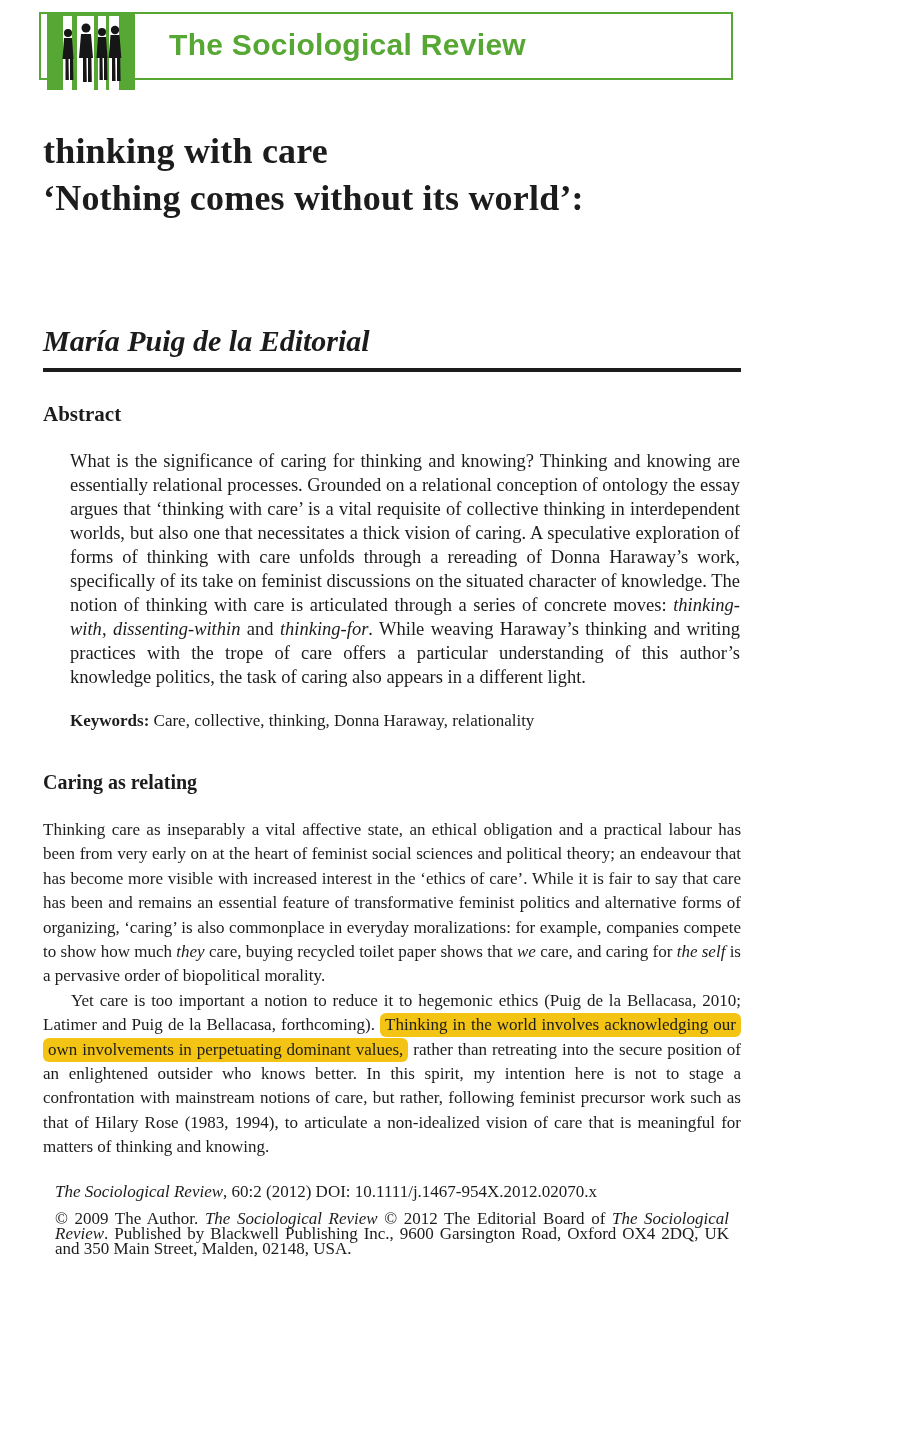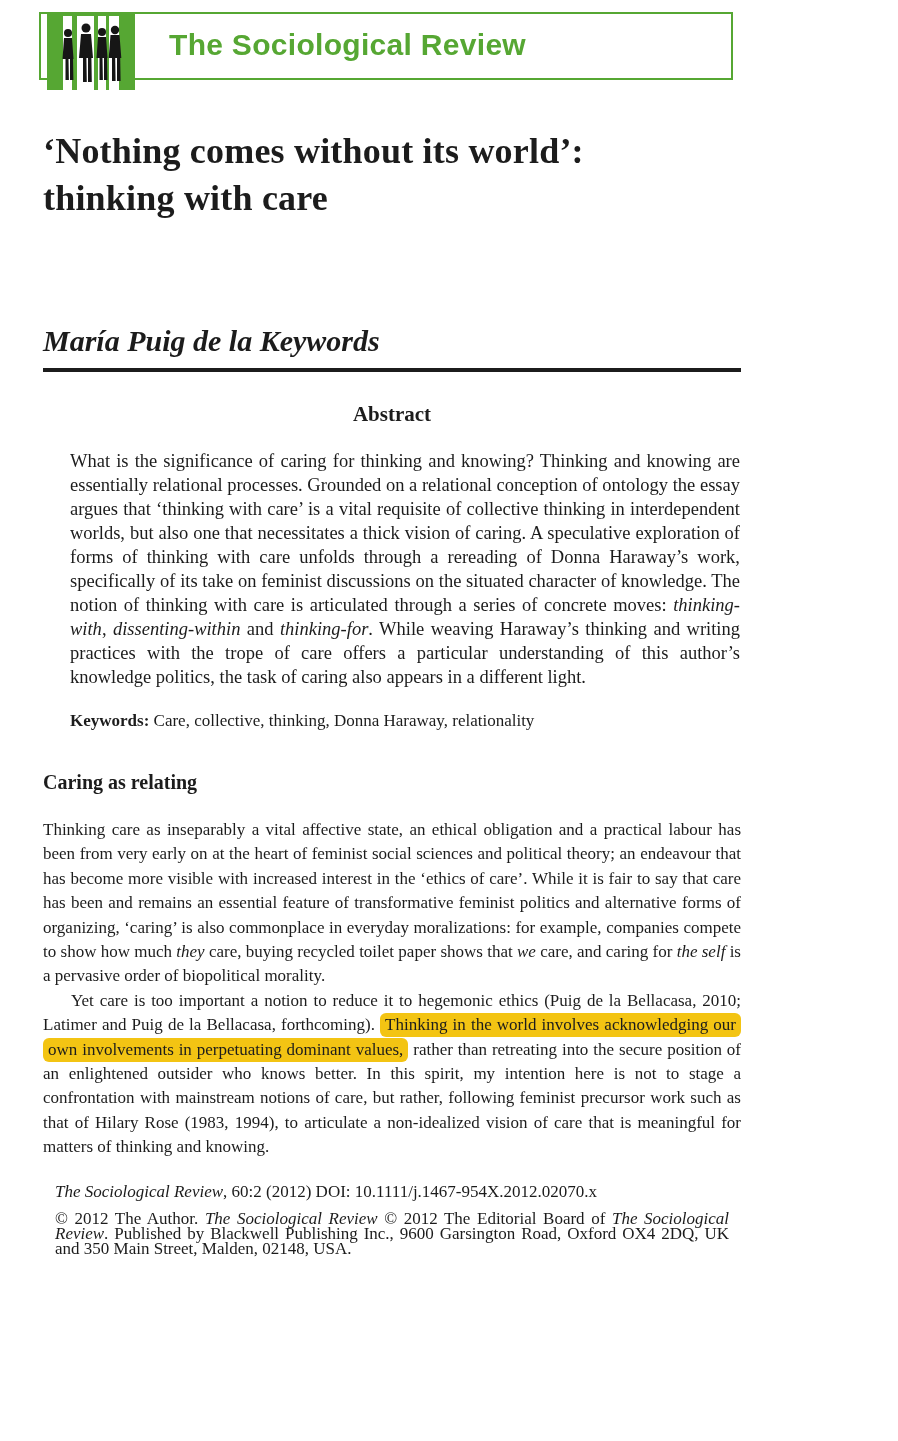--- a/index.html
+++ b/index.html
@@ -58,21 +58,20 @@
     border-top: 4px solid #1c1c1c;
     width: 698px;
     height: 0;
   }
 
   
   .abstract-heading {
     margin: 30px 0 0;
     font-size: 21px;
     font-weight: bold;
-    text-align: center;
   }
   .abstract-body {
     margin: 22px 0 0 27px;
     width: 670px;
     font-size: 18.5px;
     line-height: 24px;
     text-align: justify;
   }
   .keywords {
     margin: 20px 0 0 27px;
@@ -140,36 +139,36 @@
           <path d="M63.5 23 h9 l1.8 23 h-12.6 z M65 46 h3.2 l.4 23 h-3.6 z M70 46 h3.2 l.4 23 h-3.6 z"></path>
         </g>
       </svg>
     </span>
     <span class="journal-name">The Sociological Review</span>
   </header>
 
   <div class="content">
 
     <h1 class="title">
+      <span class="title-line">thinking with care</span>
       <span class="title-line">‘Nothing comes without its world’:</span>
-      <span class="title-line">thinking with care</span>
     </h1>
 
-    <div class="author">María Puig de la Keywords</div>
+    <div class="author">María Puig de la Editorial</div>
     <div class="rule"></div>
 
     <section>
       <h2 class="abstract-heading">Abstract</h2>
       <p class="abstract-body"><span>What is the significance of caring for thinking and knowing? Thinking and knowing are essentially relational processes. Grounded on a relational conception of ontology the essay argues that ‘thinking with care’ is a vital requisite of collective thinking in interdependent worlds, but also one that necessitates a thick vision of caring. A speculative exploration of forms of thinking with care unfolds through a rereading of Donna Haraway’s work, specifically of its take on feminist discussions on the situated character of knowledge. The notion of thinking with care is articulated through a series of concrete moves: </span><span class="i">thinking-with</span><span>, </span><span class="i">dissenting-within</span><span> and </span><span class="i">thinking-for</span><span>. While weaving Haraway’s thinking and writing practices with the trope of care offers a particular understanding of this author’s knowledge politics, the task of caring also appears in a different light.</span></p>
       <p class="keywords"><span class="b">Keywords:</span><span> Care, collective, thinking, Donna Haraway, relationality</span></p>
     </section>
 
     <h2 class="section-heading">Caring as relating</h2>
     <p class="body-para"><span>Thinking care as inseparably a vital affective state, an ethical obligation and a practical labour has been from very early on at the heart of feminist social sciences and political theory; an endeavour that has become more visible with increased interest in the ‘ethics of care’. While it is fair to say that care has been and remains an essential feature of transformative feminist politics and alternative forms of organizing, ‘caring’ is also commonplace in everyday moralizations: for example, companies compete to show how much </span><span class="i">they</span><span> care, buying recycled toilet paper shows that </span><span class="i">we</span><span> care, and caring for </span><span class="i">the self</span><span> is a pervasive order of biopolitical morality.</span></p>
     <p class="body-para indent"><span>Yet care is too important a notion to reduce it to hegemonic ethics (Puig de la Bellacasa, 2010; Latimer and Puig de la Bellacasa, forthcoming). </span><span class="hl">Thinking in the world involves acknowledging our own involvements in perpetuating dominant values,</span><span> rather than retreating into the secure position of an enlightened outsider who knows better. In this spirit, my intention here is not to stage a confrontation with mainstream notions of care, but rather, following feminist precursor work such as that of Hilary Rose (1983, 1994), to articulate a non-idealized vision of care that is meaningful for matters of thinking and knowing.</span></p>
 
     <footer class="page-footer">
       <p class="cite"><span class="i">The Sociological Review</span><span>, 60:2 (2012) DOI: 10.1111/j.1467-954X.2012.02070.x</span></p>
-      <p class="copy"><span>© 2012 The Author. </span><span class="i">The Sociological Review</span><span> © 2012 The Editorial Board of </span><span class="i">The Sociological Review</span><span>. Published by Blackwell Publishing Inc., 9600 Garsington Road, Oxford OX4 2DQ, UK and 350 Main Street, Malden, 02148, USA.</span></p>
+      <p class="copy"><span>© 2009 The Author. </span><span class="i">The Sociological Review</span><span> © 2012 The Editorial Board of </span><span class="i">The Sociological Review</span><span>. Published by Blackwell Publishing Inc., 9600 Garsington Road, Oxford OX4 2DQ, UK and 350 Main Street, Malden, 02148, USA.</span></p>
     </footer>
 
   </div>
 </div>
 
 </body></html>

